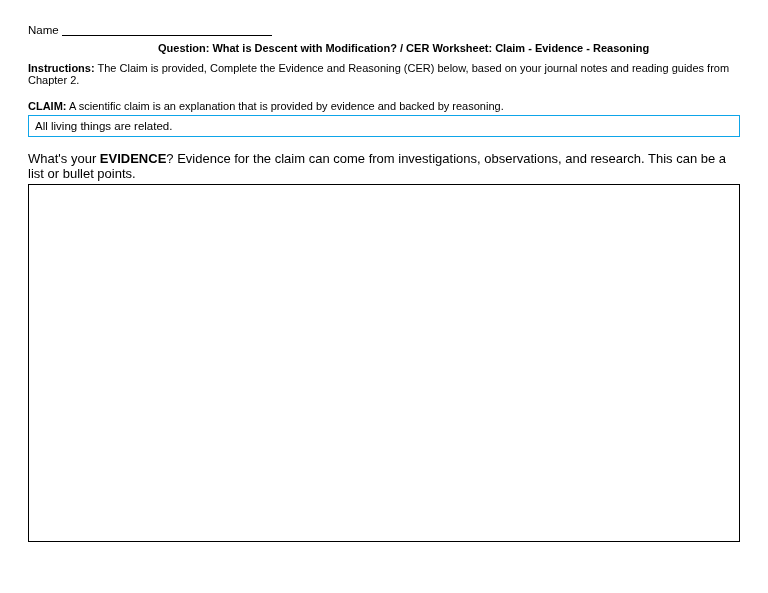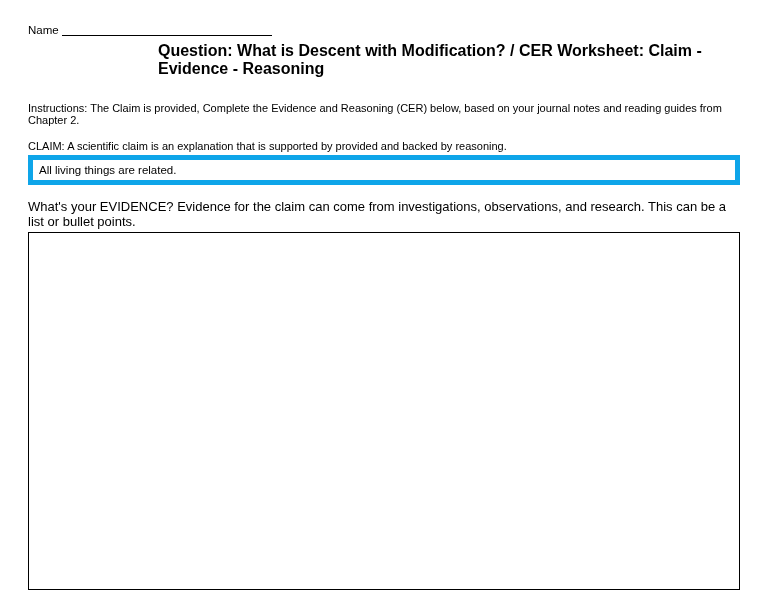--- a/index.html
+++ b/index.html
@@ -1,43 +1,43 @@
 <!DOCTYPE html>
 <html><head>
   <meta charset="utf-8">
   <style>
     * { box-sizing: border-box; margin: 0; padding: 0; }
     body { font-family: Arial, Helvetica, sans-serif; font-size: 11px; color: #000; background: #fff; width: 768px; height: 593px; padding: 24px 28px 0 28px; }
     .name-row { margin-bottom: 6px; }
     .name-label { font-weight: normal; font-size: 11.5px; }
     .name-line { display: inline-block; border-bottom: 1px solid #000; width: 210px; vertical-align: bottom; }
-    .title-row { font-weight: bold; font-size: 16px; margin-left: 130px; margin-bottom: 24px; }
+    .title-row { font-weight: bold; font-size: 11px; margin-left: 130px; margin-bottom: 8px; }
     .instructions-row { font-size: 11px; margin-bottom: 14px; }
-    .bold { font-weight: normal; }
+    .bold { font-weight: bold; }
     .claim-label-row { font-size: 11px; margin-bottom: 3px; }
-    .claim-box { border: 5px solid #0ea5e9; padding: 4px 6px; font-size: 11.5px; margin-bottom: 14px; height: 30px; display: flex; align-items: center; }
+    .claim-box { border: 1px solid #0ea5e9; padding: 4px 6px; font-size: 11.5px; margin-bottom: 14px; height: 22px; display: flex; align-items: center; }
     .evidence-label-row { font-size: 13px; margin-bottom: 3px; }
     .evidence-box { border: 1px solid #000; width: 100%; height: 358px; }
   </style>
 </head>
 <body>
 
 <div class="name-row">
   <span class="name-label">Name</span>
   <span class="name-line"></span>
 </div>
 
 <div class="title-row">Question:  What is Descent with Modification? / CER Worksheet: Claim - Evidence - Reasoning</div>
 
 <div class="instructions-row">
   <span class="bold">Instructions:</span><span> The Claim is provided, Complete the Evidence and Reasoning (CER) below, based on your journal notes and reading guides from Chapter 2.</span>
 </div>
 
 <div class="claim-label-row">
-  <span class="bold">CLAIM:</span><span> A scientific claim is an explanation that is supported by provided and backed by reasoning.</span>
+  <span class="bold">CLAIM:</span><span> A scientific claim is an explanation that is provided by evidence and backed by reasoning.</span>
 </div>
 
 <div class="claim-box">
   <span>All living things are related.</span>
 </div>
 
 <div class="evidence-label-row">
   <span>What's your </span><span class="bold">EVIDENCE</span><span>? Evidence for the claim can come from investigations, observations, and research.  This can be a list or bullet points.</span>
 </div>
 

